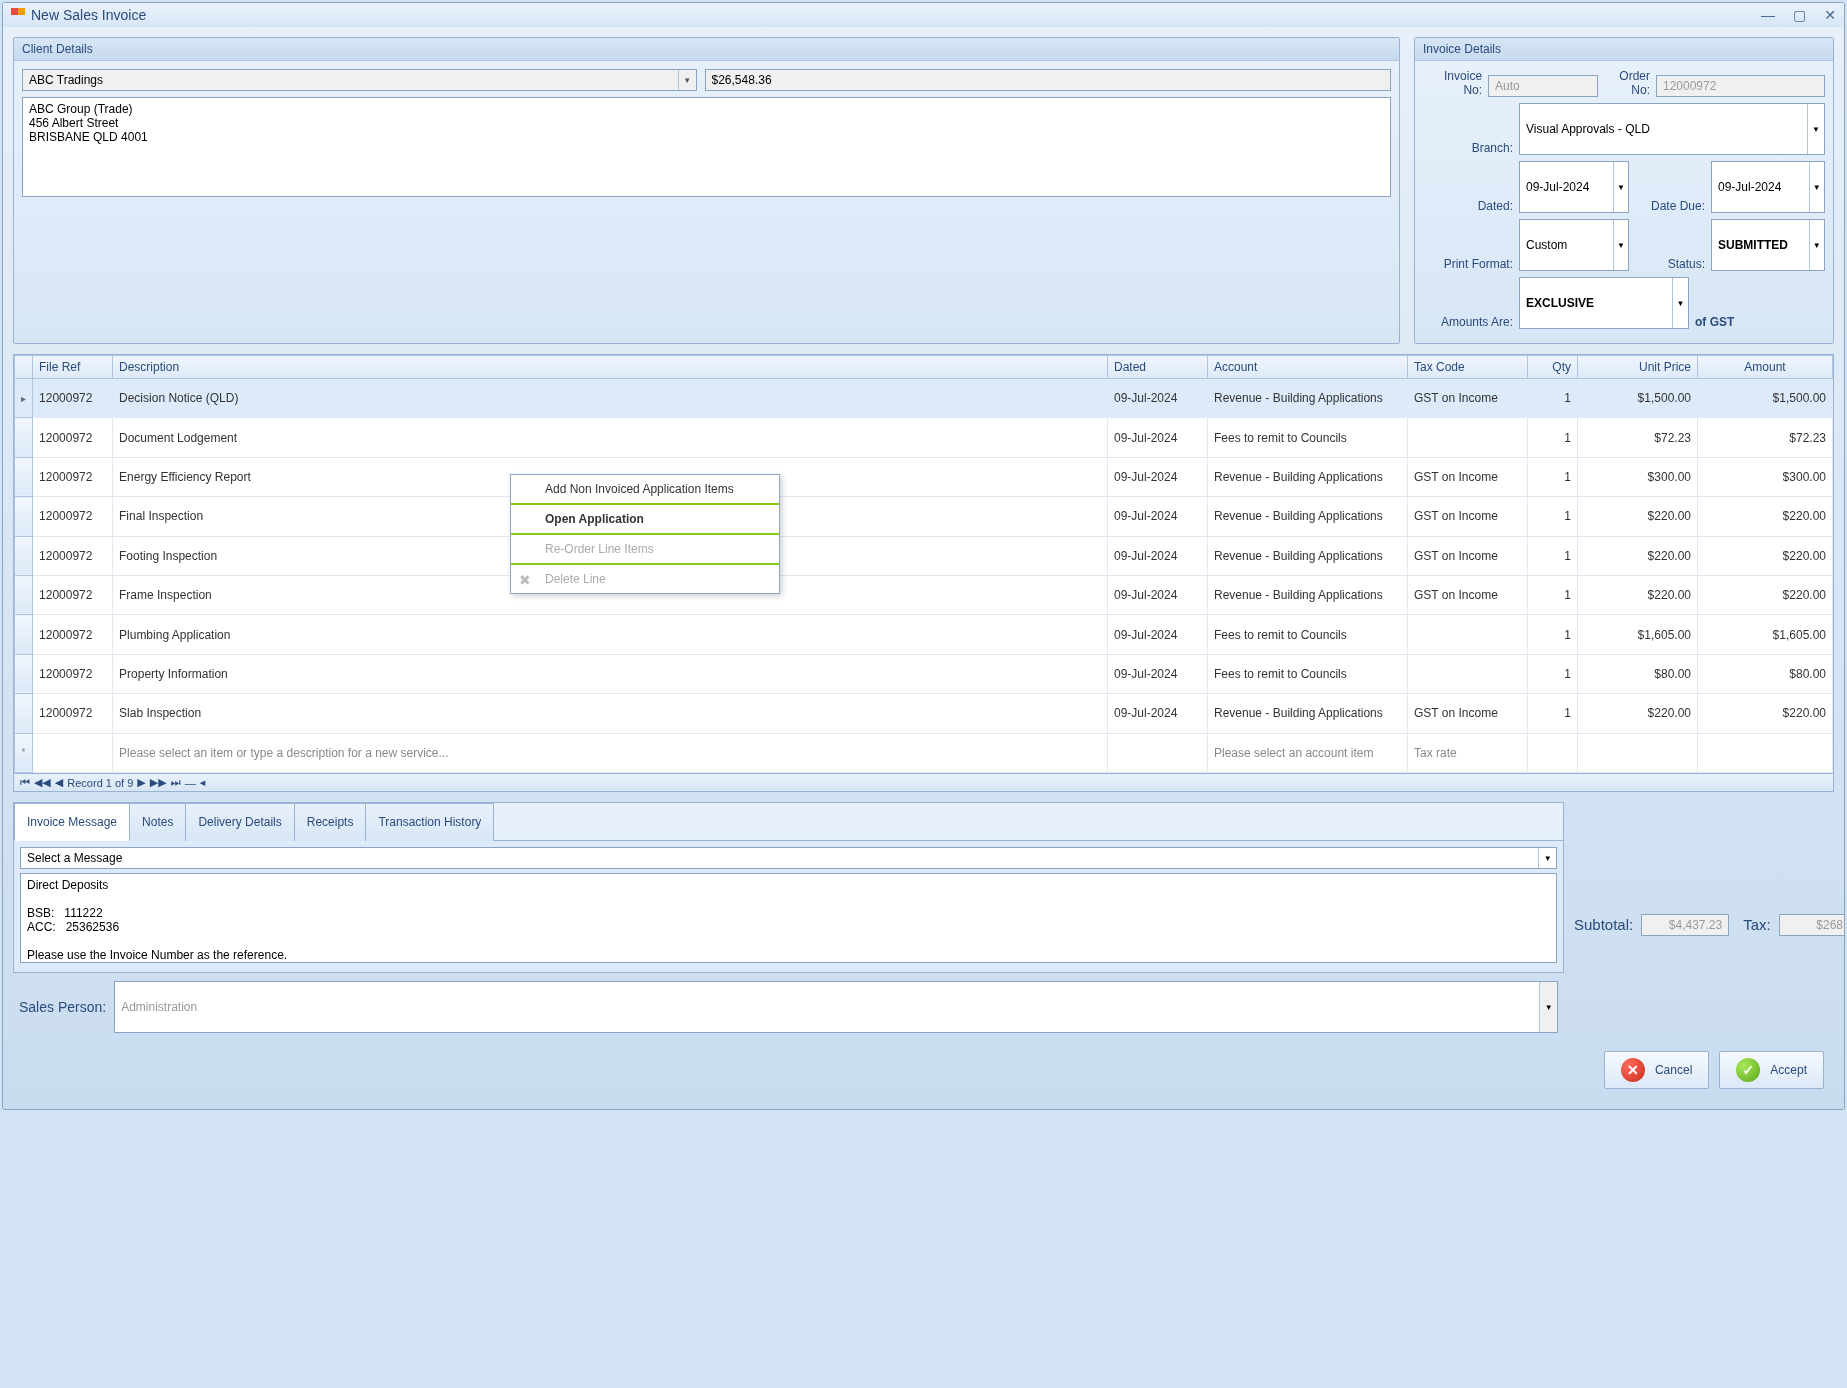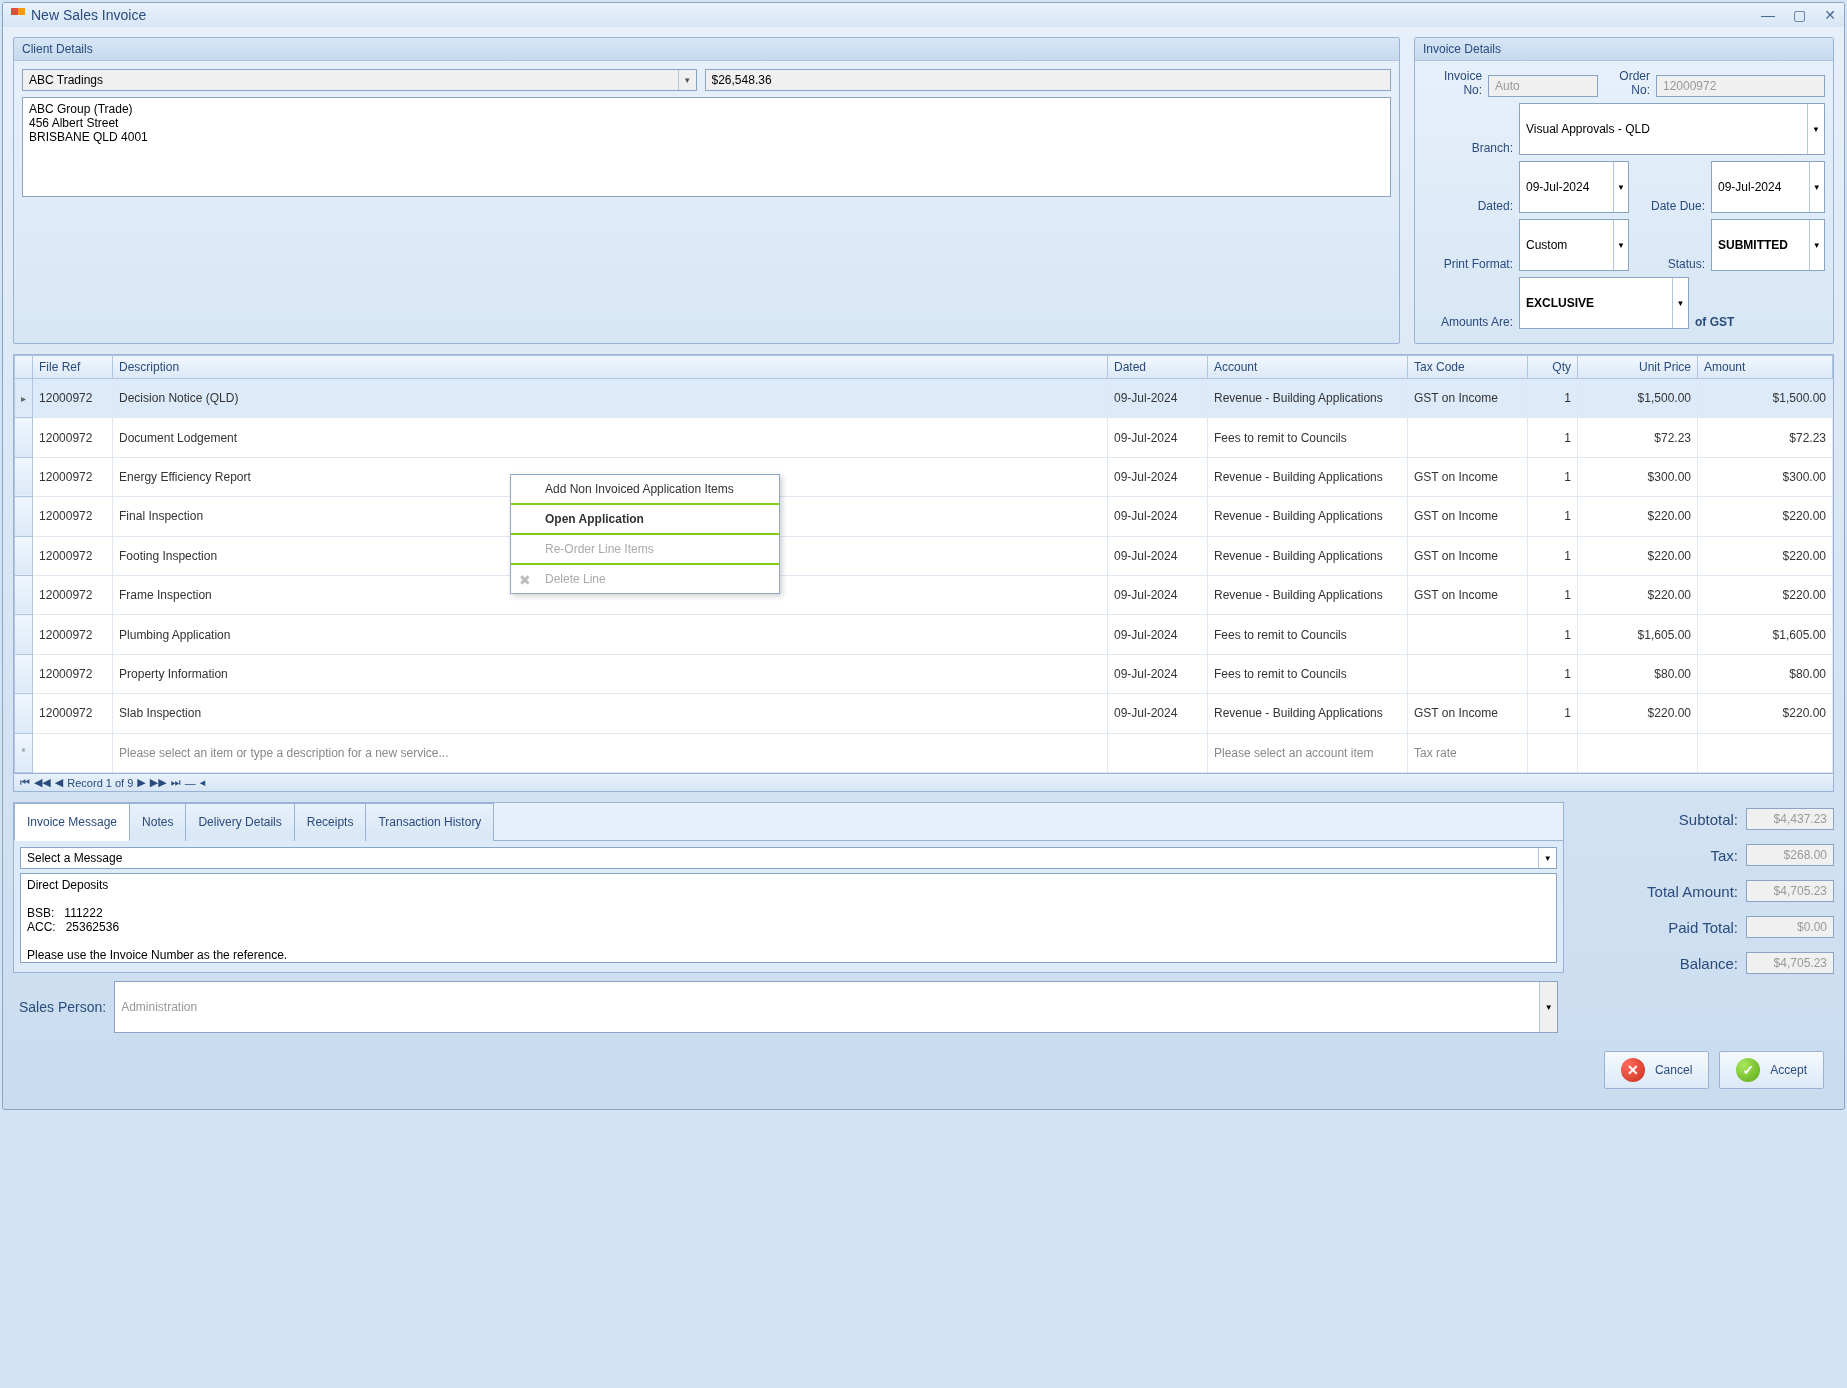--- a/index.html
+++ b/index.html
@@ -53,21 +53,21 @@
 .tabs { display: flex; }
 .tab { padding: 11px 12px; border: 1px solid #9ab3d4; border-bottom: none; background: linear-gradient(#e8f1fb, #d7e6f5); color: #2a4b7c; cursor: pointer; margin-right: -1px; }
 .tab.active { background: #fff; font-weight: normal; border-bottom: 1px solid #fff; position: relative; z-index: 1; }
 .tabs-body { border-top: 1px solid #9ab3d4; background: #dceaf9; padding: 6px; margin-top: -1px; }
 .msg-combo { display: flex; border: 1px solid #8aa5c4; background: #fff; margin-bottom: 4px; }
 .msg-combo input { border: none; padding: 3px 6px; width: 100%; }
 .msg-combo .dd { width: 18px; display: flex; align-items: center; justify-content: center; border-left: 1px solid #b0c6e0; font-size: 8px; cursor: pointer; }
 .msg-text { width: 100%; height: 90px; border: 1px solid #8aa5c4; background: #fff; padding: 4px 6px; resize: none; white-space: pre-line; overflow-y: scroll; }
 .sales-row { display: flex; align-items: center; gap: 8px; padding: 8px 6px; }
 .sales-label { color: #2a4b7c; font-size: 14px; }
-.totals { width: 260px; display: flex; flex-direction: column; gap: 14px; padding-top: 6px; }
+.totals { width: 260px; display: flex; flex-direction: row; gap: 14px; padding-top: 6px; }
 .tot-row { display: flex; align-items: center; gap: 8px; }
 .tot-label { flex: 1; text-align: right; color: #2a4b7c; font-size: 15px; }
 .tot-val { width: 88px; border: 1px solid #8aa5c4; background: #f0f0f0; color: #999; padding: 3px 6px; text-align: right; }
 .action-row { display: flex; justify-content: flex-end; gap: 10px; padding: 10px; }
 .btn { display: flex; align-items: center; gap: 10px; border: 1px solid #9ab3d4; background: linear-gradient(#f5f9fe, #dce9f7); padding: 6px 16px; cursor: pointer; border-radius: 2px; color: #2a4b7c; }
 .btn-icon { width: 24px; height: 24px; border-radius: 50%; display: flex; align-items: center; justify-content: center; color: #fff; font-size: 14px; font-weight: bold; }
 .btn-icon.cancel { background: radial-gradient(circle at 30% 30%, #ff6b5b, #c82d1d); }
 .btn-icon.accept { background: radial-gradient(circle at 30% 30%, #a8e85a, #5aa818); }
 </style>
 </head>
@@ -162,21 +162,21 @@
         <thead>
           <tr>
             <th class="rownum"></th>
             <th style="width:80px">File Ref</th>
             <th>Description</th>
             <th style="width:100px">Dated</th>
             <th style="width:200px">Account</th>
             <th style="width:120px">Tax Code</th>
             <th style="width:50px;text-align:right">Qty</th>
             <th style="width:120px;text-align:right">Unit Price</th>
-            <th style="width:135px;text-align:left">Amount</th>
+            <th style="width:135px;text-align:center">Amount</th>
           </tr>
         </thead>
         <tbody id="grid-body">
             <tr class="selected">
               <td class="rownum">▸</td>
     <td>12000972</td>
               <td>Decision Notice (QLD)</td>
               <td>09-Jul-2024</td>
     <td>Revenue - Building Applications</td>
               <td>GST on Income</td>

